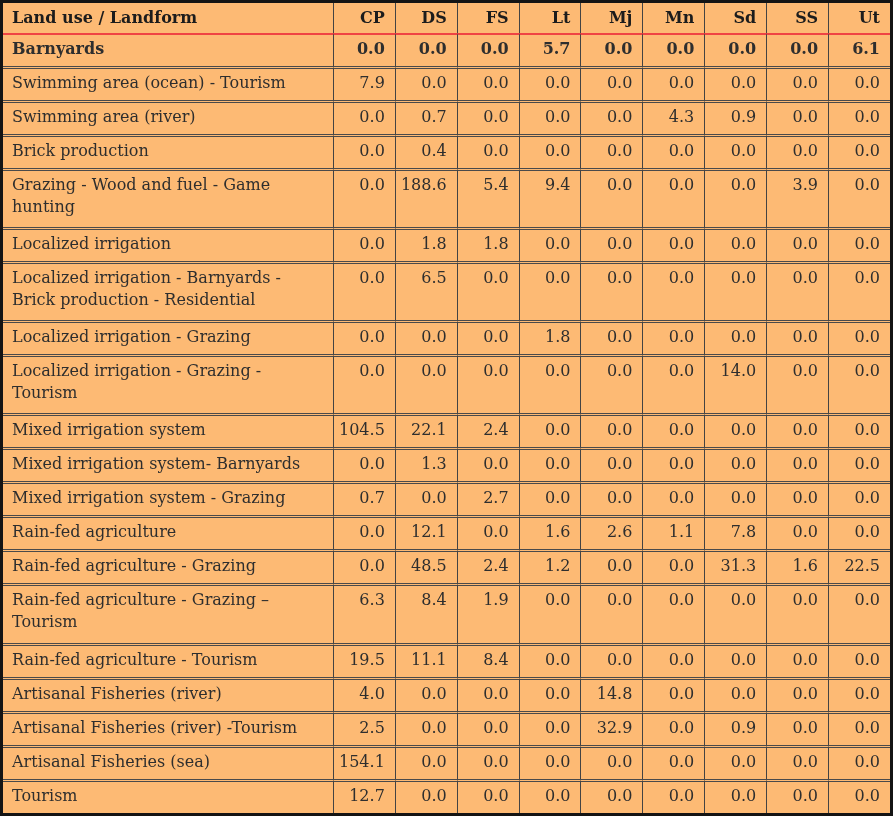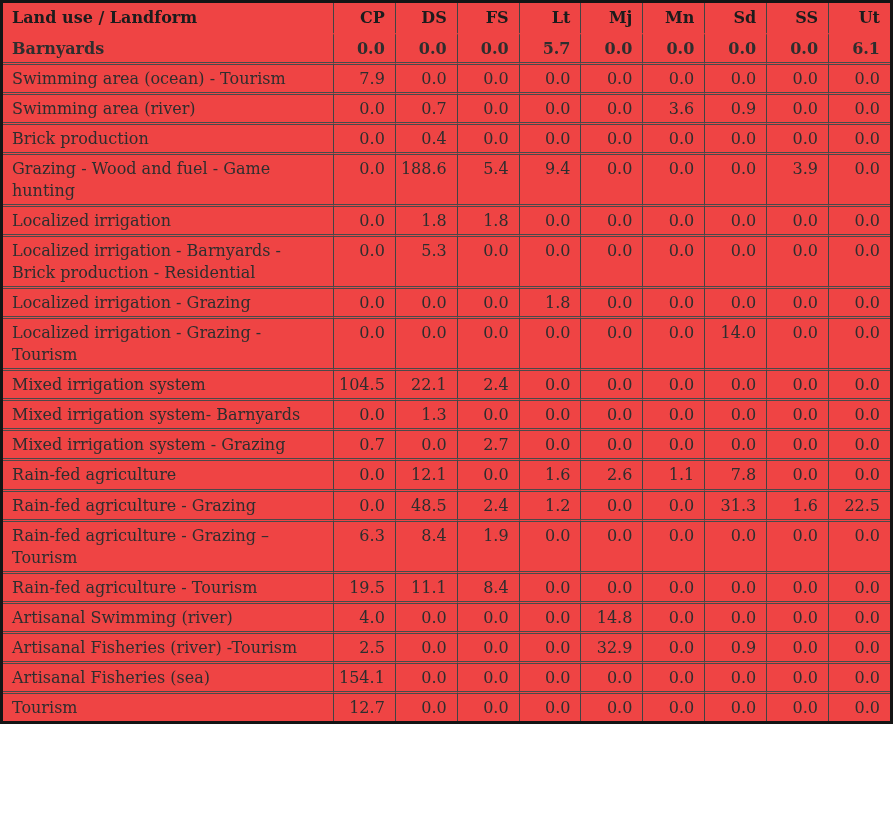--- a/index.html
+++ b/index.html
@@ -1,19 +1,19 @@
 <!DOCTYPE html>
 <html><head>
 <meta charset="utf-8">
 <style>
   html, body { margin: 0; padding: 0; background: #ffffff; }
   .page {
     width: 893px;
-    height: 724px;
-    background: #ef4444;
+    height: 816px;
+    background: #fdba74;
     box-sizing: border-box;
     font-family: "DejaVu Serif", "Liberation Serif", serif;
     color: #2e2e2e;
   }
   table.landuse {
     width: 100%;
     height: 100%;
     border-collapse: separate;
     border-spacing: 0;
     table-layout: fixed;
@@ -99,21 +99,21 @@
           <td class="num">0.0</td>
           <td class="num">0.0</td>
         </tr>
         <tr>
           <td class="label">Swimming area (river)</td>
           <td class="num">0.0</td>
           <td class="num">0.7</td>
           <td class="num">0.0</td>
           <td class="num">0.0</td>
           <td class="num">0.0</td>
-          <td class="num">3.6</td>
+          <td class="num">4.3</td>
           <td class="num">0.9</td>
           <td class="num">0.0</td>
           <td class="num">0.0</td>
         </tr>
         <tr>
           <td class="label">Brick production</td>
           <td class="num">0.0</td>
           <td class="num">0.4</td>
           <td class="num">0.0</td>
           <td class="num">0.0</td>
@@ -143,21 +143,21 @@
           <td class="num">0.0</td>
           <td class="num">0.0</td>
           <td class="num">0.0</td>
           <td class="num">0.0</td>
           <td class="num">0.0</td>
           <td class="num">0.0</td>
         </tr>
         <tr>
           <td class="label">Localized irrigation - Barnyards - Brick production - Residential</td>
           <td class="num">0.0</td>
-          <td class="num">5.3</td>
+          <td class="num">6.5</td>
           <td class="num">0.0</td>
           <td class="num">0.0</td>
           <td class="num">0.0</td>
           <td class="num">0.0</td>
           <td class="num">0.0</td>
           <td class="num">0.0</td>
           <td class="num">0.0</td>
         </tr>
         <tr>
           <td class="label">Localized irrigation - Grazing</td>
@@ -261,21 +261,21 @@
           <td class="num">11.1</td>
           <td class="num">8.4</td>
           <td class="num">0.0</td>
           <td class="num">0.0</td>
           <td class="num">0.0</td>
           <td class="num">0.0</td>
           <td class="num">0.0</td>
           <td class="num">0.0</td>
         </tr>
         <tr>
-          <td class="label">Artisanal Swimming (river)</td>
+          <td class="label">Artisanal Fisheries (river)</td>
           <td class="num">4.0</td>
           <td class="num">0.0</td>
           <td class="num">0.0</td>
           <td class="num">0.0</td>
           <td class="num">14.8</td>
           <td class="num">0.0</td>
           <td class="num">0.0</td>
           <td class="num">0.0</td>
           <td class="num">0.0</td>
         </tr>

